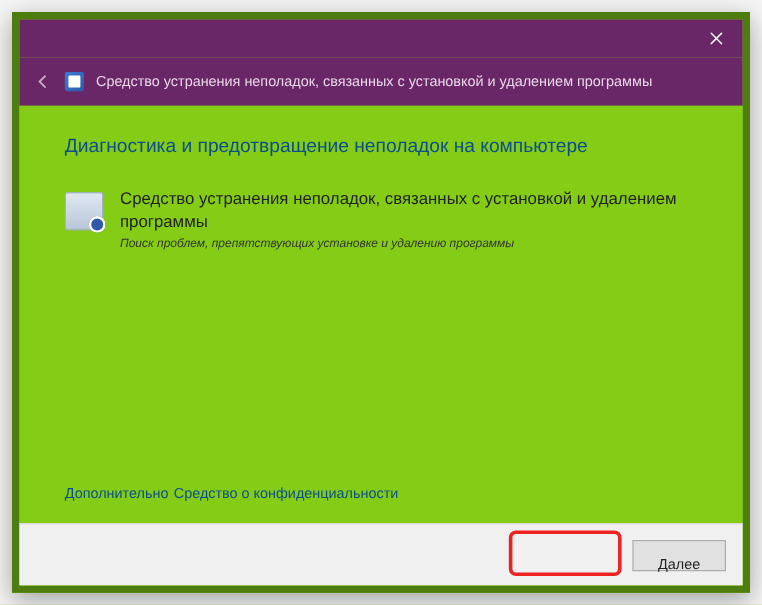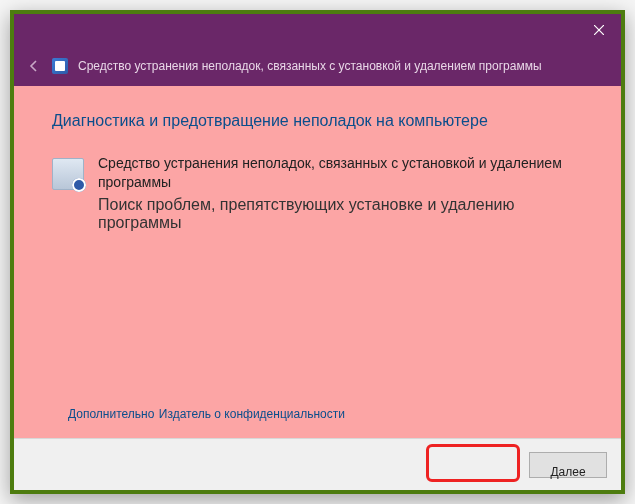--- a/index.html
+++ b/index.html
@@ -8,22 +8,22 @@
     height: 504px;
     background: #f5f5f5;
     font-family: "Segoe UI", Tahoma, sans-serif;
     display: flex;
     align-items: center;
     justify-content: center;
   }
   .outer {
     width: 615px;
     height: 484px;
-    background: #fca5a5;
-    border: 4px solid #4d7c0f;
+    background: #84cc16;
+    border: 6px solid #4d7c0f;
     box-shadow: 0 6px 20px rgba(0,0,0,0.35);
     position: relative;
     overflow: hidden;
   }
   .titlebar {
     height: 32px;
     background: #6a2768;
     display: flex;
     align-items: center;
     justify-content: flex-end;
@@ -98,26 +98,27 @@
     box-shadow: inset 0 0 0 2px #fff;
   }
   .tstext { flex:1; }
   .tstitle {
     font-size: 14px;
     color: #222;
     line-height: 1.35;
     margin-bottom: 4px;
   }
   .tsdesc {
-    font-size: 16px;
+    font-size: 10px;
     color: #333;
+    font-style: italic;
   }
   .bottominfo {
     position: absolute;
-    left: 54px;
+    left: 38px;
     bottom: 16px;
   }
   .link {
     color: #0b4e8c;
     font-size: 12px;
     cursor: pointer;
     display: inline-block;
   }
   .pubrow {
     font-size: 12px;
@@ -192,21 +193,21 @@
     <div class="tsblock">
       <div class="tsicon"></div>
       <div class="tstext">
         <div class="tstitle">Средство устранения неполадок, связанных с установкой и удалением программы</div>
         <div class="tsdesc">Поиск проблем, препятствующих установке и удалению программы</div>
       </div>
     </div>
 
     <div class="bottominfo">
       <span class="link">Дополнительно</span>
-      <span class="link">Издатель о конфиденциальности</span>
+      <span class="link">Средство о конфиденциальности</span>
     </div>
   </div>
 
   <div class="footer">
     <button class="btn">Далее</button>
   </div>
 
   <div class="highlight hl-next"></div>
 </div>
 

